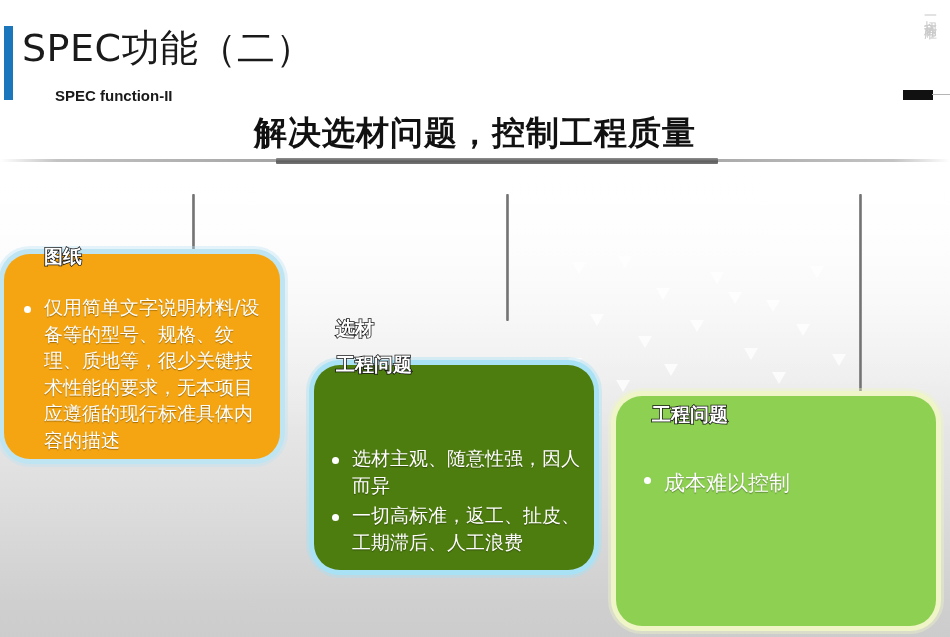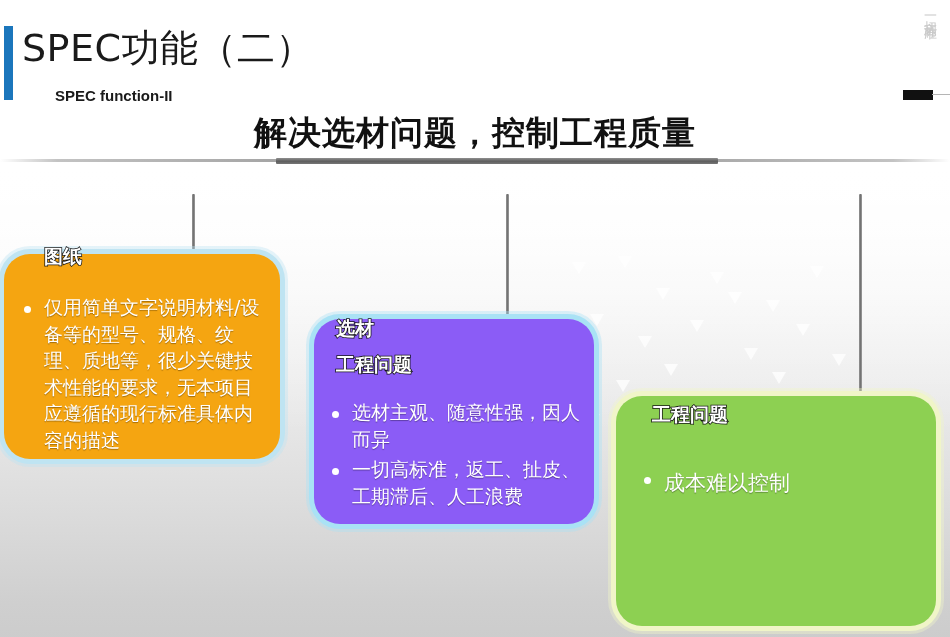--- a/index.html
+++ b/index.html
@@ -219,21 +219,21 @@
   <div class="stem" id="stem-1" style="left: 506px; top: 190px; height: 127px;"></div>
   <div class="stem" id="stem-2" style="left: 859px; top: 190px; height: 204px;"></div>
 
   <div class="card" id="card-orange" style="background: rgb(245, 165, 17); box-shadow: rgb(191, 228, 242) 0px 0px 0px 5px, rgba(191, 228, 242, 0.4) 0px 0px 0px 8px;">
     <ul class="list">
       <li>仅用简单文字说明材料/设备等的型号、规格、纹理、质地等，很少关键技术性能的要求，无本项目应遵循的现行标准具体内容的描述</li>
     </ul>
   </div>
   <div class="card-title" id="title-orange">图纸</div>
 
-  <div class="card" id="card-blue" style="background: #8b5cf6; box-shadow: rgb(169, 226, 245) 0px 0px 0px 5px, rgba(169, 226, 245, 0.4) 0px 0px 0px 8px;">
+  <div class="card" id="card-blue" style="background: #4d7c0f; box-shadow: rgb(169, 226, 245) 0px 0px 0px 5px, rgba(169, 226, 245, 0.4) 0px 0px 0px 8px; margin-top: 46px;">
     <ul class="list">
       <li>选材主观、随意性强，因人而异</li>
       <li>一切高标准，返工、扯皮、工期滞后、人工浪费</li>
     </ul>
   </div>
   <div class="card-title" id="title-blue">选材
 工程问题</div>
 
   <div class="card" id="card-green" style="background: rgb(141, 208, 82); box-shadow: rgb(240, 245, 200) 0px 0px 0px 5px, rgba(240, 245, 200, 0.4) 0px 0px 0px 8px;">
     <ul class="list">

